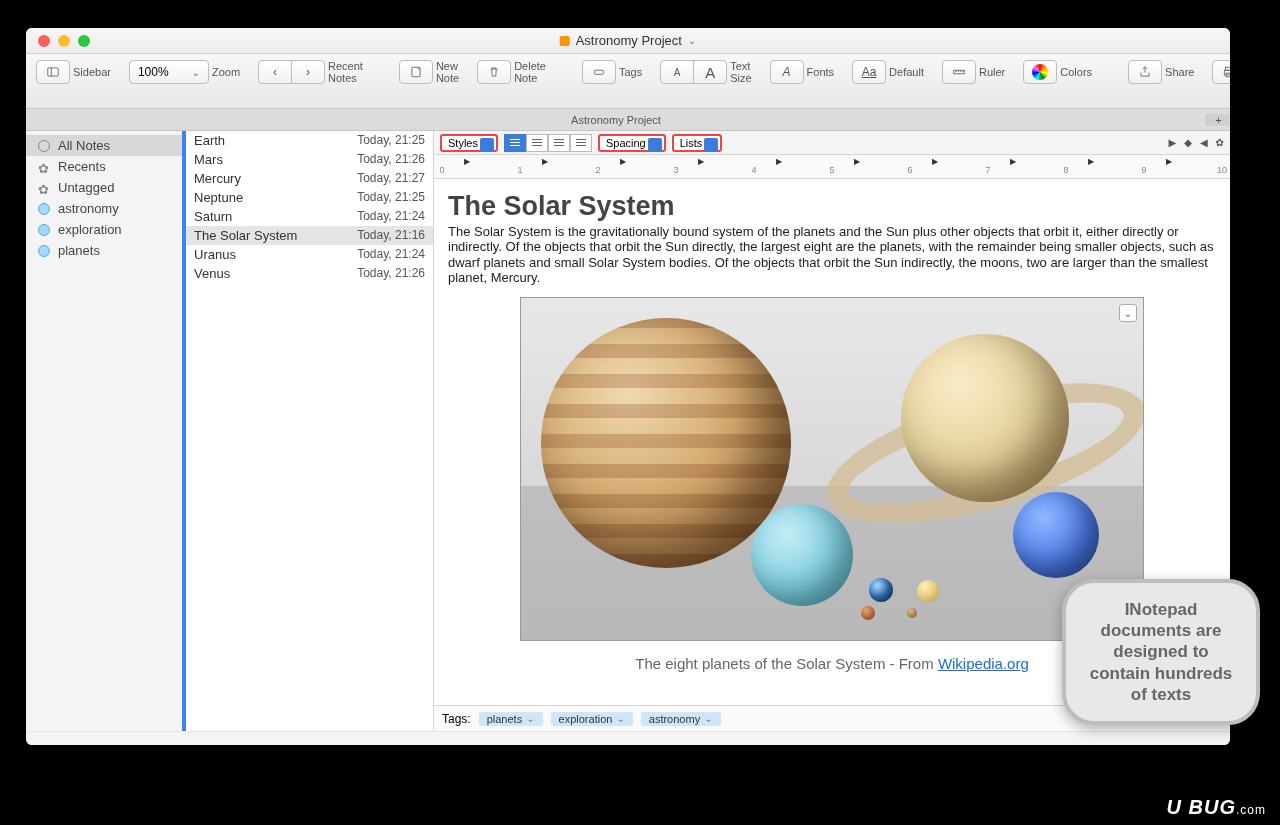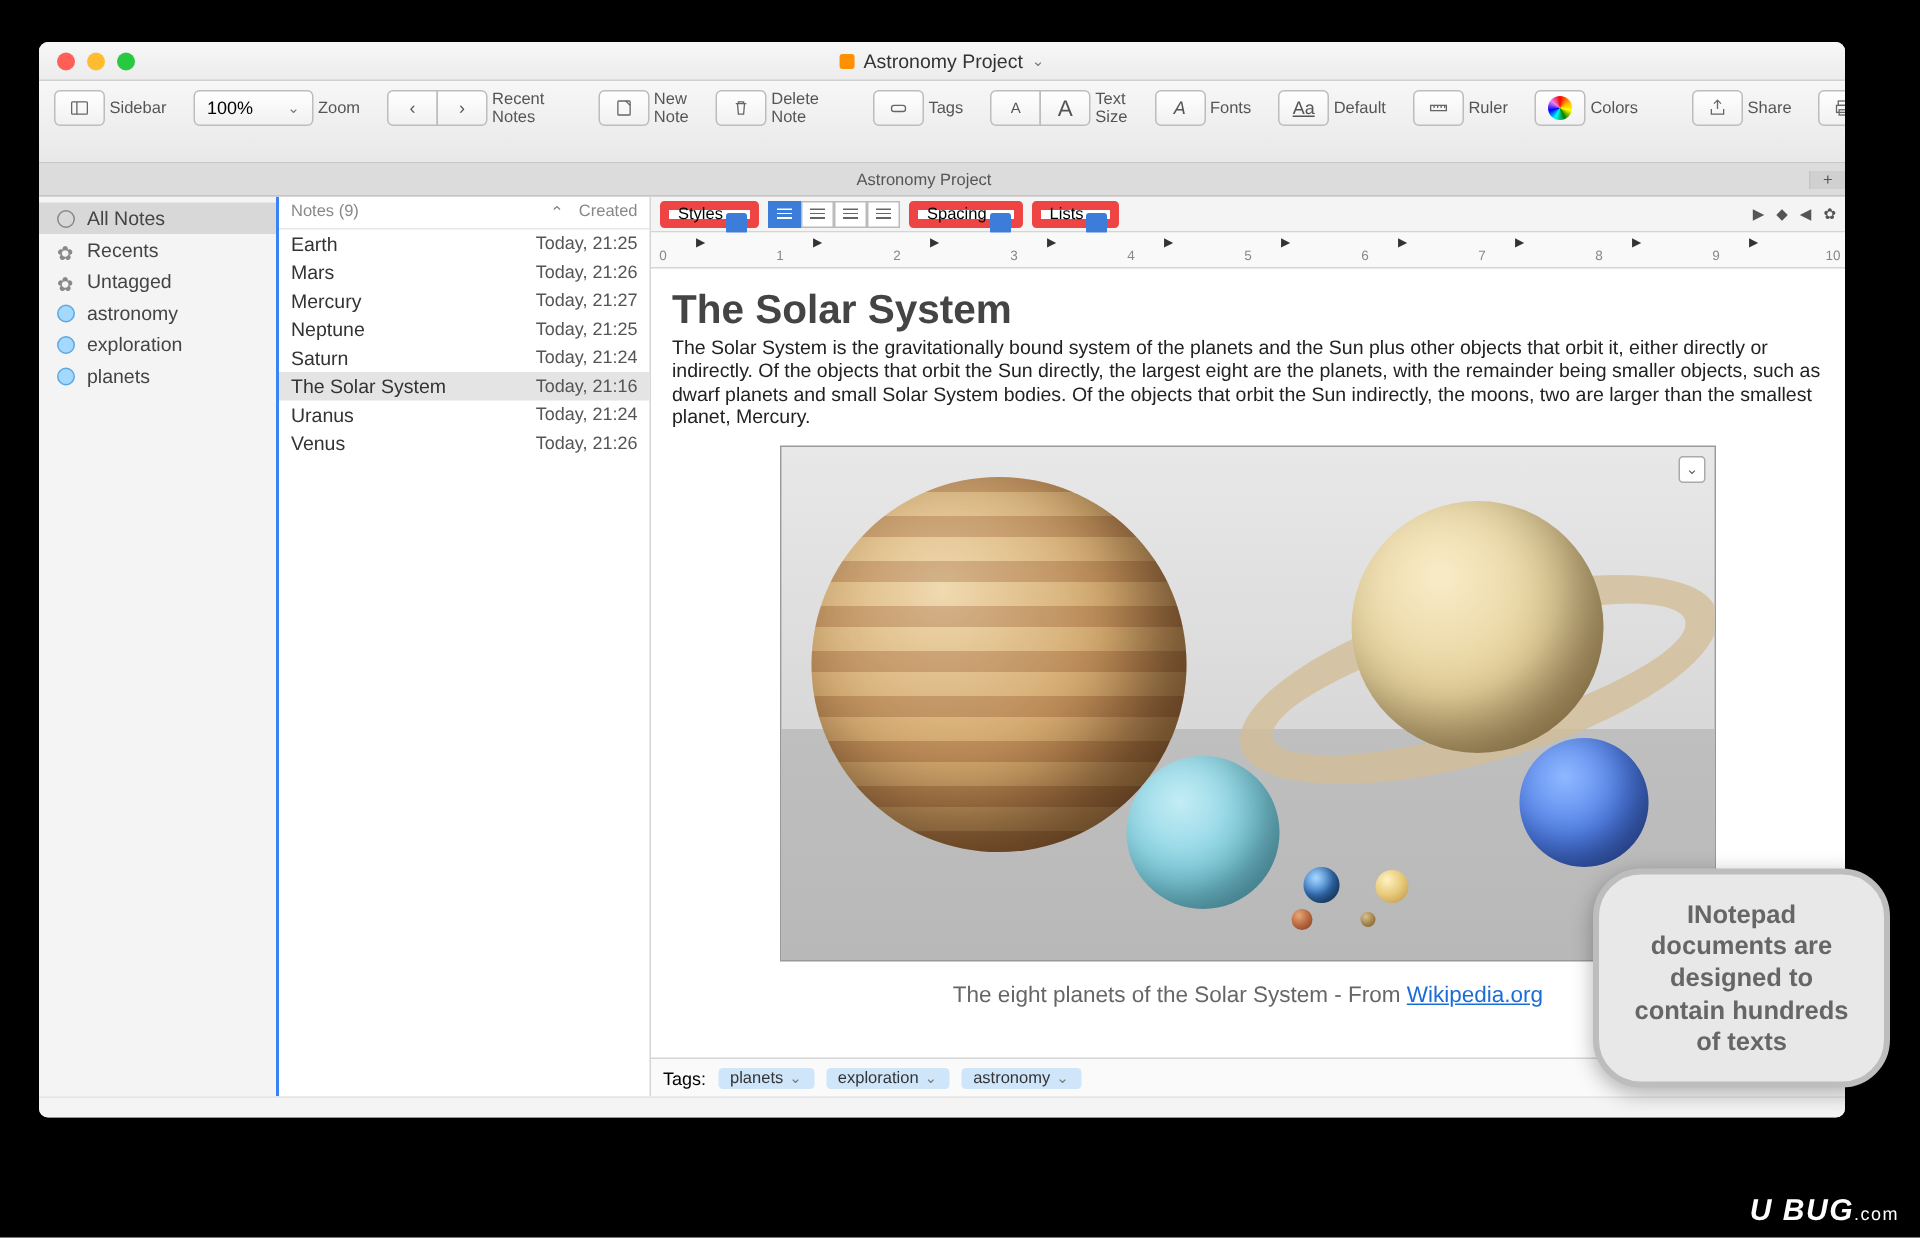--- a/index.html
+++ b/index.html
@@ -19,36 +19,36 @@
 .tgrp-row .tbtn:first-child{border-radius:4px 0 0 4px}
 .tgrp-row .tbtn:last-child{border-radius:0 4px 4px 0}
 .tgrp .lbl{font-size:11px;color:#555}
 .zoom-sel{height:24px;width:80px;background:linear-gradient(#fff,#f1f1f1);border:1px solid #bdbdbd;border-radius:4px;display:flex;align-items:center;justify-content:space-between;padding:0 8px;font-size:12px}
 .search-fld{height:24px;width:200px;background:#fff;border:1px solid #bdbdbd;border-radius:4px;display:flex;align-items:center;justify-content:center;color:#aaa;font-size:12px;gap:4px}
 .rainbow{width:16px;height:16px;border-radius:50%;background:conic-gradient(red,orange,yellow,green,cyan,blue,violet,red)}
 .tabbar{height:22px;background:#dcdcdc;border-bottom:1px solid #c5c5c5;display:flex;align-items:center;position:relative;font-size:11px;color:#555}
 .tabbar .tab{flex:1;text-align:center}
 .tabbar .plus{width:24px;text-align:center;border-left:1px solid #c5c5c5;background:#d0d0d0}
 .body{flex:1;display:flex;overflow:hidden}
-.sidebar{width:160px;background:#f4f4f4;border-right:2px solid #3b82f6;padding-top:4px;font-size:13px}
+.sidebar{width:160px;background:#f4f4f4;border-right:4px solid #3b82f6;padding-top:4px;font-size:13px}
 .sb-item{display:flex;align-items:center;gap:8px;padding:3px 12px;color:#444}
 .sb-item.sel{background:#d8d8d8}
 .sb-ico{width:12px;height:12px;border-radius:50%;border:1px solid #888;flex-shrink:0}
 .sb-ico.gear{border:none;color:#888}
 .sb-ico.blue{background:#a3d8ff;border-color:#5da8e0}
 .notelist{width:248px;background:#fff;border-right:1px solid #d5d5d5;font-size:13px;display:flex;flex-direction:column}
 .nl-head{display:flex;padding:4px 8px;font-size:11px;color:#888;border-bottom:1px solid #e8e8e8}
 .nl-head .c1{flex:1}
 .nl-row{display:flex;padding:2px 8px;color:#333}
 .nl-row.sel{background:#e4e4e4}
 .nl-row .c1{flex:1}
 .nl-row .c2{font-size:12px;color:#555}
 .editor{flex:1;display:flex;flex-direction:column;background:#fff;overflow:hidden}
 .fmtbar{height:24px;background:#f4f4f4;border-bottom:1px solid #d5d5d5;display:flex;align-items:center;padding:0 6px;gap:6px;font-size:11px}
-.sel-drop{height:18px;background:#fff;border:6px solid #ef4444;border-radius:3px;padding:0 18px 0 6px;display:flex;align-items:center;position:relative;font-size:11px}
+.sel-drop{height:18px;background:#fff;border:2px solid #ef4444;border-radius:3px;padding:0 18px 0 6px;display:flex;align-items:center;position:relative;font-size:11px}
 .sel-drop::after{content:"";position:absolute;right:2px;top:2px;width:14px;height:14px;background:#3b7dd8;border-radius:2px}
 .align-grp{display:flex}
 .abtn{width:22px;height:18px;border:1px solid #bbb;background:#fff;display:flex;align-items:center;justify-content:center}
 .abtn.active{background:#3b7dd8;border-color:#3b7dd8}
 .abtn .bars{width:10px;height:8px;background:repeating-linear-gradient(#666 0 1px,transparent 1px 3px)}
 .abtn.active .bars{background:repeating-linear-gradient(#fff 0 1px,transparent 1px 3px)}
 .fmtbar .navicons{margin-left:auto;display:flex;gap:8px;color:#555;font-size:10px}
 .ruler{height:24px;background:#f9f9f9;border-bottom:1px solid #d5d5d5;position:relative;font-size:9px;color:#888}
 .ruler .num{position:absolute;top:10px;transform:translateX(-50%)}
 .ruler .tab{position:absolute;top:2px;font-size:8px;color:#333}
@@ -235,25 +235,20 @@
           <span class="sb-ico blue"></span>
           <span>exploration</span>
         </div>
         <div class="sb-item">
           <span class="sb-ico blue"></span>
           <span>planets</span>
         </div>
       </div>
 
     <div class="notelist">
-      <div class="nl-head">
-        <span class="c1">Notes (9)</span>
-        <span style="margin-right:10px">⌃</span>
-        <span>Created</span>
-      </div>
       <div id="nl-rows">
           <div class="nl-row">
             <span class="c1">Earth</span>
             <span class="c2">Today, 21:25</span>
           </div>
           <div class="nl-row">
             <span class="c1">Mars</span>
             <span class="c2">Today, 21:26</span>
           </div>
           <div class="nl-row">

